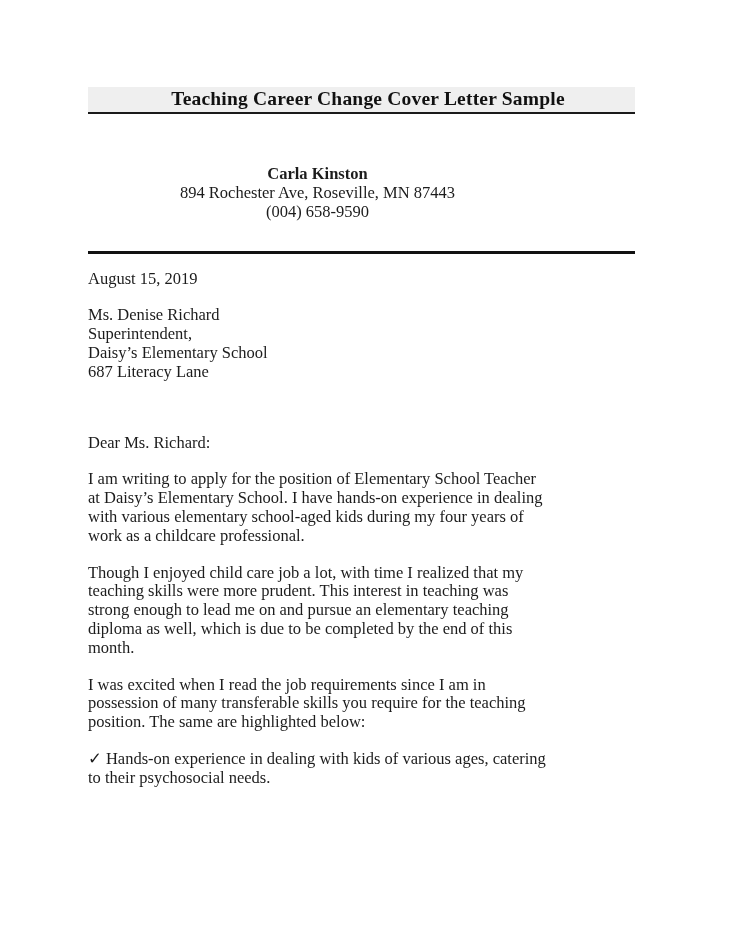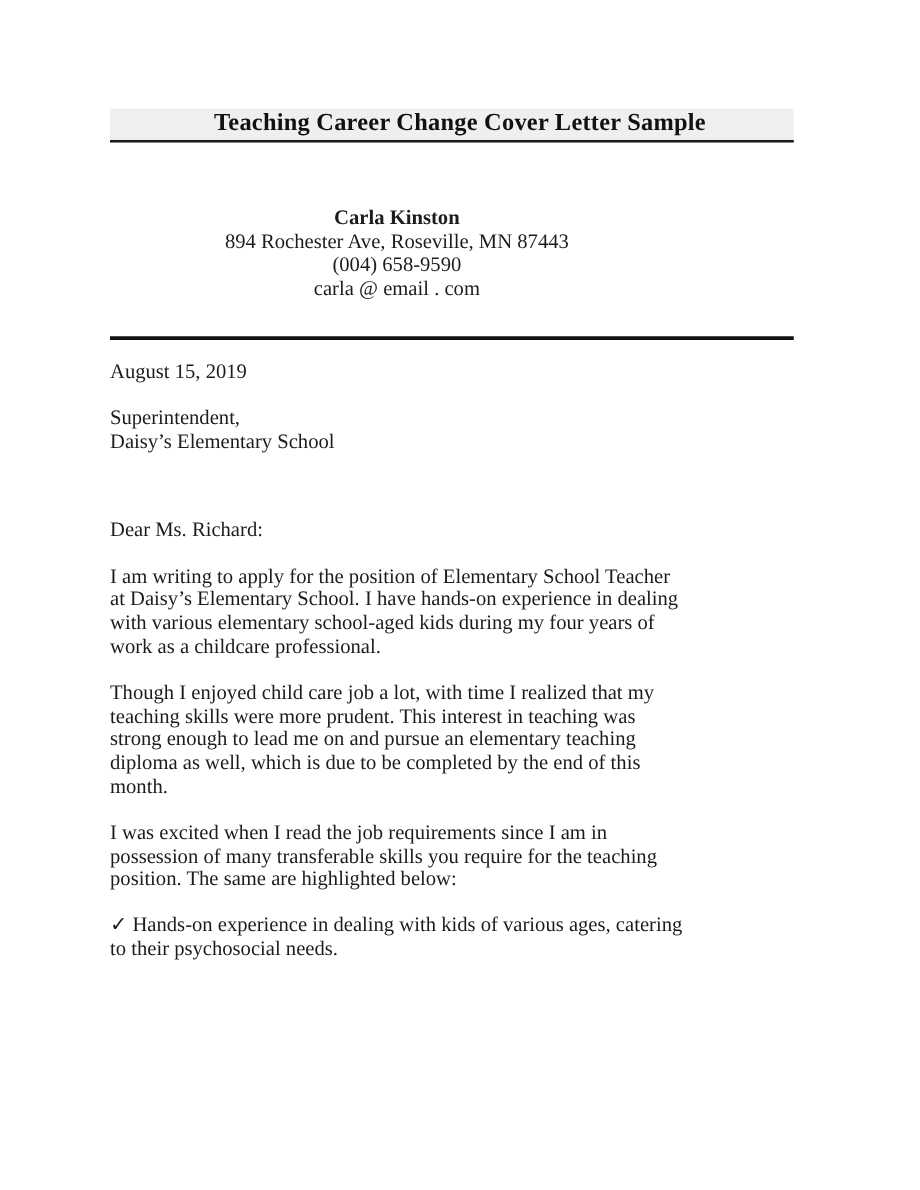--- a/index.html
+++ b/index.html
@@ -86,30 +86,31 @@
   <div class="content">
 
     <div class="title-bar">
       <h1>Teaching Career Change Cover Letter Sample</h1>
     </div>
 
     <div class="contact">
       <span class="line name">Carla Kinston</span>
       <span class="line">894 Rochester Ave, Roseville, MN 87443</span>
       <span class="line">(004) 658-9590</span>
-      <span class="line">carla @ email . com</span>
     </div>
 
     <div class="rule"></div>
 
     <div class="date">August 15, 2019</div>
 
     <div class="recipient">
+      <span class="line">Ms. Denise Richard</span>
       <span class="line">Superintendent,</span>
       <span class="line">Daisy’s Elementary School</span>
+      <span class="line">687 Literacy Lane</span>
     </div>
 
     <div class="salutation">Dear Ms. Richard:</div>
 
     <p class="body-para">I am writing to apply for the position of Elementary School Teacher at Daisy’s Elementary School. I have hands-on experience in dealing with various elementary school-aged kids during my four years of work as a childcare professional.</p>
     <p class="body-para">Though I enjoyed child care job a lot, with time I realized that my teaching skills were more prudent. This interest in teaching was strong enough to lead me on and pursue an elementary teaching diploma as well, which is due to be completed by the end of this month.</p>
     <p class="body-para">I was excited when I read the job requirements since I am in possession of many transferable skills you require for the teaching position. The same are highlighted below:</p>
 
 
     <div class="bullet"><span class="check">✓</span> <span>Hands-on experience in dealing with kids of various ages, catering to their psychosocial needs.</span></div>

